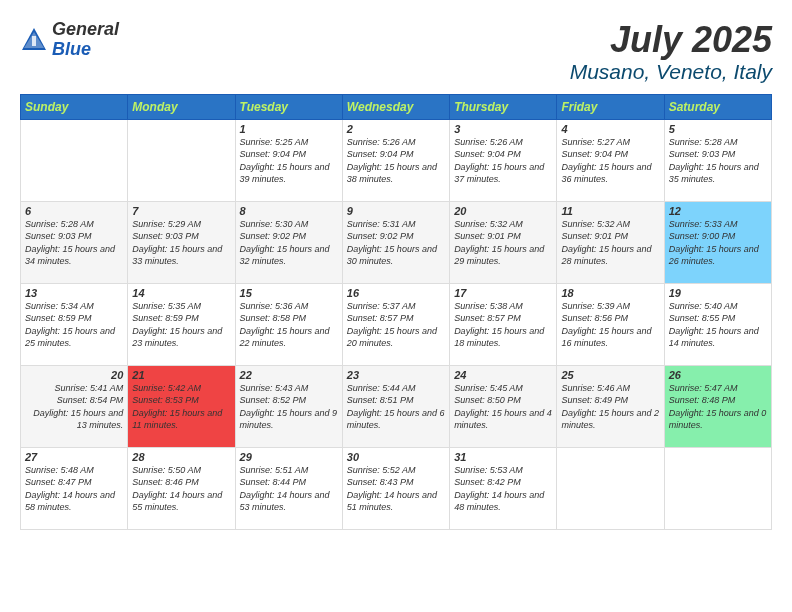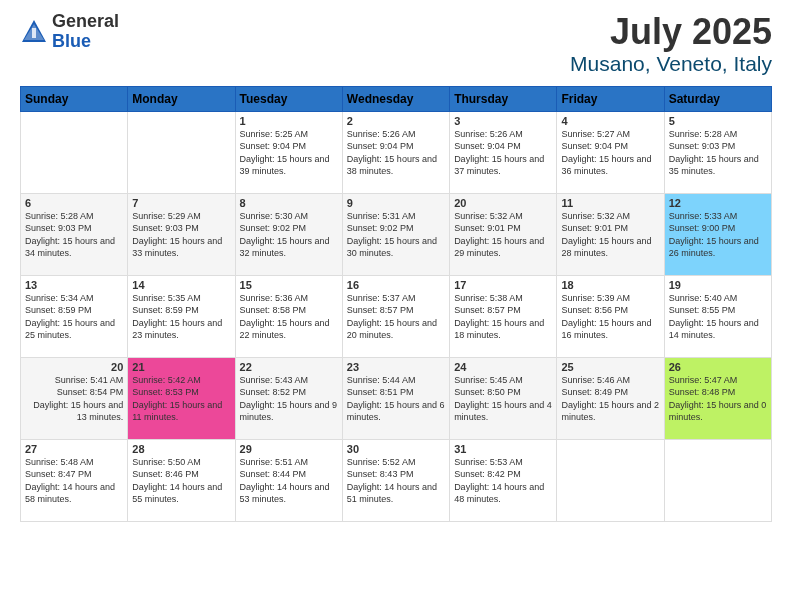--- a/index.html
+++ b/index.html
@@ -6,22 +6,23 @@
     body {
       font-family: Arial, sans-serif;
       background: #fff;
       width: 792px;
       height: 612px;
       overflow: hidden;
     }
     .page {
       width: 792px;
       height: 508px;
-      padding: 12px 20px;
-      background: #fff;
+      padding: 20px 20px;
+      background: #fff;
+      font-style: italic;
     }
     .header {
       display: flex;
       justify-content: space-between;
       align-items: flex-start;
       margin-bottom: 10px;
     }
     .logo {
       display: flex;
       align-items: center;
@@ -51,21 +52,21 @@
       font-size: 21px;
       color: #0c4a6e;
     }
     .calendar {
       width: 100%;
       border-collapse: collapse;
       border: 1px solid #ccc;
     }
     .calendar th {
       background-color: #2a74c5;
-      color: #000000;
+      color: #bef264;
       font-size: 12px;
       font-weight: bold;
       padding: 5px 4px;
       text-align: left;
       border: 1px solid #1a5cb5;
     }
     .calendar td {
       vertical-align: top;
       border: 1px solid #ddd;
       padding: 3px 4px;
@@ -214,41 +215,41 @@
           <td style="background: rgb(255, 255, 255);">
             <span class="day-number">19</span>
             <div class="day-detail">Sunrise: 5:40 AM<br>Sunset: 8:55 PM<br>Daylight: 15 hours and 14 minutes.</div>
           </td>
         </tr>
         <tr>
           <td style="background: rgb(245, 245, 245); text-align: right;">
             <span class="day-number">20</span>
             <div class="day-detail">Sunrise: 5:41 AM<br>Sunset: 8:54 PM<br>Daylight: 15 hours and 13 minutes.</div>
           </td>
-          <td style="background: #ec4899;">
+          <td style="background: #ef4444;">
             <span class="day-number">21</span>
             <div class="day-detail">Sunrise: 5:42 AM<br>Sunset: 8:53 PM<br>Daylight: 15 hours and 11 minutes.</div>
           </td>
           <td style="background: rgb(245, 245, 245);">
             <span class="day-number">22</span>
             <div class="day-detail">Sunrise: 5:43 AM<br>Sunset: 8:52 PM<br>Daylight: 15 hours and 9 minutes.</div>
           </td>
           <td style="background: rgb(245, 245, 245);">
             <span class="day-number">23</span>
             <div class="day-detail">Sunrise: 5:44 AM<br>Sunset: 8:51 PM<br>Daylight: 15 hours and 6 minutes.</div>
           </td>
           <td style="background: rgb(245, 245, 245);">
             <span class="day-number">24</span>
             <div class="day-detail">Sunrise: 5:45 AM<br>Sunset: 8:50 PM<br>Daylight: 15 hours and 4 minutes.</div>
           </td>
           <td style="background: rgb(245, 245, 245);">
             <span class="day-number">25</span>
             <div class="day-detail">Sunrise: 5:46 AM<br>Sunset: 8:49 PM<br>Daylight: 15 hours and 2 minutes.</div>
           </td>
-          <td style="background: #bef264;">
+          <td style="background: #86efac;">
             <span class="day-number">26</span>
             <div class="day-detail">Sunrise: 5:47 AM<br>Sunset: 8:48 PM<br>Daylight: 15 hours and 0 minutes.</div>
           </td>
         </tr>
         <tr>
           <td style="background: rgb(255, 255, 255);">
             <span class="day-number">27</span>
             <div class="day-detail">Sunrise: 5:48 AM<br>Sunset: 8:47 PM<br>Daylight: 14 hours and 58 minutes.</div>
           </td>
           <td style="background: rgb(255, 255, 255);">

